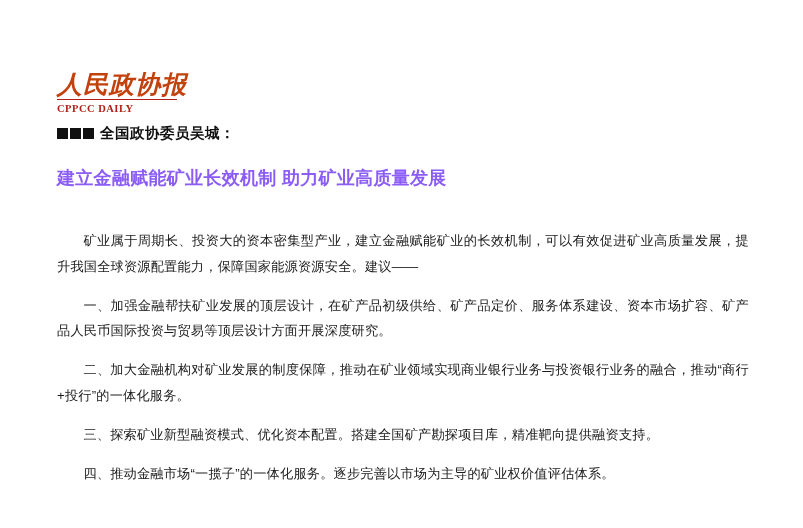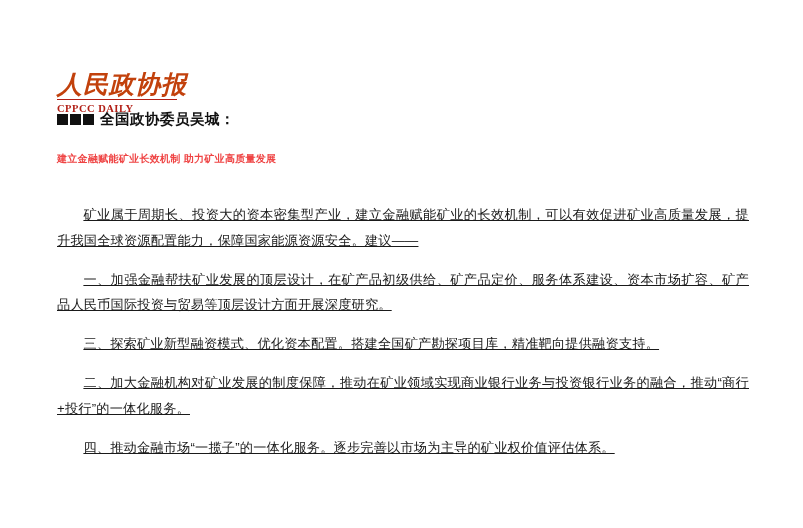--- a/index.html
+++ b/index.html
@@ -48,21 +48,21 @@
   }
   .masthead-rule {
     border: none;
     border-top: 1.5px solid #b21f16;
     margin: 2px 0 0 0;
     width: 120px;
   }
   .content {
     position: absolute;
     left: 57px;
-    top: 110px;
+    top: 124px;
     width: 692px;
   }
   .byline {
     display: flex;
     align-items: center;
     font-size: 14.5px;
     font-weight: 700;
     color: #111111;
     letter-spacing: 0.5px;
     margin-bottom: 22px;
@@ -74,38 +74,37 @@
     position: relative;
     top: 0px;
   }
   .squares i {
     display: block;
     width: 11px;
     height: 11px;
     background: #111111;
   }
   .headline {
-    font-size: 10px;
+    font-size: 18px;
     font-weight: 700;
-    color: #ef4444;
+    color: #8b5cf6;
     margin-bottom: 36px;
     line-height: 1.5;
     letter-spacing: 0.3px;
   }
   .para {
     font-size: 13.2px;
     line-height: 1.95;
     color: #1a1a1a;
     margin-bottom: 13px;
     text-align: justify;
     letter-spacing: 0.2px;
   }
   .para.indent {
     text-indent: 2em;
-    text-decoration: underline;
   }
 </style>
 </head>
 <body>
 
 <div class="page">
 
   <div class="masthead">
     <div class="masthead-title">人民政协报</div>
     <hr class="masthead-rule">
@@ -120,18 +119,18 @@
           <i></i>
           <i></i>
         </span>
       <span>全国政协委员吴城：</span>
     </div>
 
     <div class="headline">建立金融赋能矿业长效机制 助力矿业高质量发展</div>
 
     <p class="para indent">矿业属于周期长、投资大的资本密集型产业，建立金融赋能矿业的长效机制，可以有效促进矿业高质量发展，提升我国全球资源配置能力，保障国家能源资源安全。建议——</p>
     <p class="para indent">一、加强金融帮扶矿业发展的顶层设计，在矿产品初级供给、矿产品定价、服务体系建设、资本市场扩容、矿产品人民币国际投资与贸易等顶层设计方面开展深度研究。</p>
+    <p class="para indent">二、加大金融机构对矿业发展的制度保障，推动在矿业领域实现商业银行业务与投资银行业务的融合，推动“商行+投行”的一体化服务。</p>
     <p class="para indent">三、探索矿业新型融资模式、优化资本配置。搭建全国矿产勘探项目库，精准靶向提供融资支持。</p>
-    <p class="para indent">二、加大金融机构对矿业发展的制度保障，推动在矿业领域实现商业银行业务与投资银行业务的融合，推动“商行+投行”的一体化服务。</p>
     <p class="para indent">四、推动金融市场“一揽子”的一体化服务。逐步完善以市场为主导的矿业权价值评估体系。</p>
 
   </div>
 </div>
 
 </body></html>

